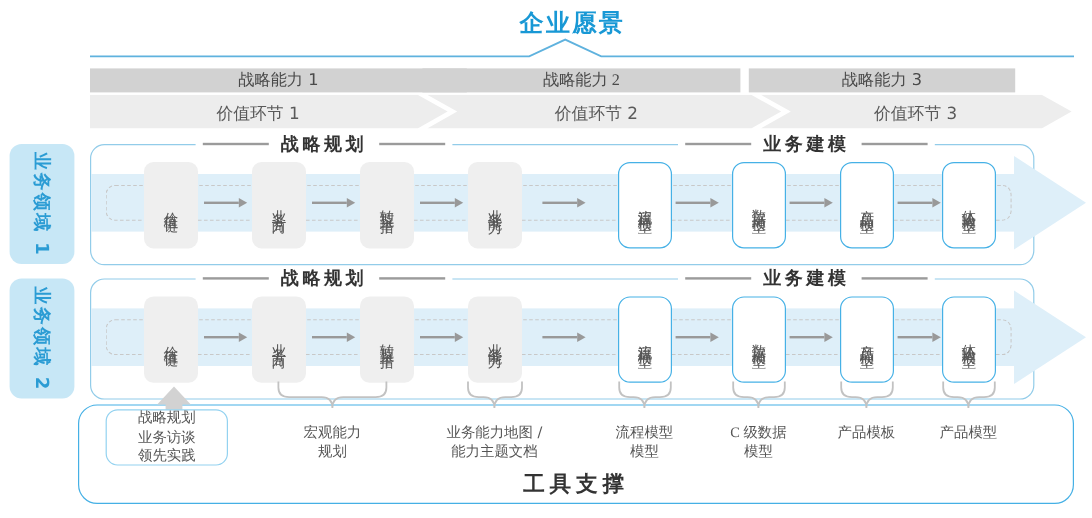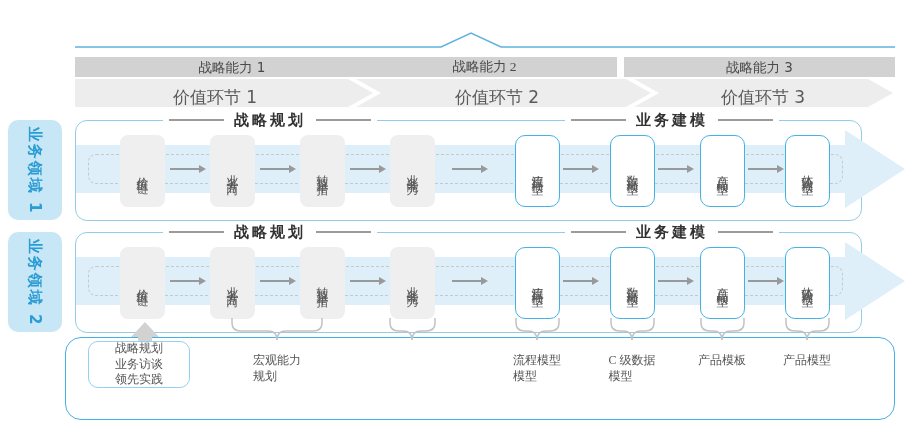--- a/index.html
+++ b/index.html
@@ -8,21 +8,21 @@
 
   
   .main-title{position:absolute;top:6px;left:22px;width:100%;display:flex;justify-content:center;
               gap:34px;color:#1898D5;font-weight:bold;font-size:20px;letter-spacing:2px;}
   .peak-svg{position:absolute;left:0;top:0;width:910px;height:55px;}
 
   
   .capbar{position:absolute;top:57px;height:20px;line-height:20px;background:#D2D2D2;
           text-align:center;font-size:13.5px;color:#4A4A4A;}
   .chev-svg{position:absolute;left:0;top:79px;width:910px;height:28px;}
-  .chevlabel{position:absolute;top:86px;transform:translateX(-50%);font-size:17px;color:#5A5A5A;white-space:nowrap;}
+  .chevlabel{position:absolute;top:86px;transform:translateX(-50%);font-size:14px;color:#5A5A5A;white-space:nowrap;}
 
   
   .domain-tab{position:absolute;left:8px;width:54px;height:100px;background:#C7E7F6;border-radius:10px;
               display:flex;align-items:center;justify-content:center;}
   .domain-tab span{transform:rotate(90deg);white-space:nowrap;color:#2B9CD4;font-weight:bold;
                    font-size:15px;letter-spacing:2px;}
 
   
   .flow-row{position:absolute;left:0;width:790px;height:101px;}
   .panel{position:absolute;left:75px;top:0;width:787px;height:101px;border:1.5px solid #92CCE9;
@@ -46,39 +46,40 @@
 
   
   .toolbox{position:absolute;left:65px;top:337px;width:830px;height:83px;border:1.5px solid #45B0E5;
            border-radius:16px;box-sizing:border-box;}
   .toollabel{position:absolute;left:65px;top:391px;width:830px;text-align:center;font-weight:bold;
              font-size:18px;color:#333;letter-spacing:4px;}
   .overlay-svg{position:absolute;left:0;top:0;width:910px;height:432px;pointer-events:none;}
   .practice{position:absolute;left:88px;top:341px;width:102px;height:47px;border:1.5px solid #93D2F0;
             border-radius:10px;background:#fff;display:flex;flex-direction:column;align-items:center;
             justify-content:center;font-size:12px;color:#555;line-height:1.28;box-sizing:border-box;}
-  .anno{position:absolute;top:352px;transform:translateX(-50%);font-size:12px;
+  .anno{position:absolute;top:352px;transform:translateX(-50%);text-align:center;font-size:12px;
         color:#555;line-height:1.35;white-space:nowrap;}
   .anno span{display:block;}
 </style>
 </head>
 <body>
 
 <div id="app">
 
   <div class="main-title">
+    <span>企业愿景</span>
   </div>
 
   <svg class="peak-svg">
     <path d="M75 47 L441 47 L471 33 L501 47 L895 47" fill="none" stroke="#5FB2DE" stroke-width="1.5"></path>
   </svg>
 
   <div class="capbar" style="left:75px;width:314px;">战略能力 1</div>
   <div class="capbar" style="left:352px;width:265px;font-family:Liberation Serif, serif;">战略能力 2</div>
-  <div class="capbar" style="left:624px;width:271px;text-align:center;">战略能力 3</div>
+  <div class="capbar" style="left:624px;width:222px;text-align:center;">战略能力 3</div>
 
   <svg class="chev-svg">
     <polygon points="75,0 348,0 373,14 348,28 75,28" fill="#EDEDED"></polygon>
     <polygon points="356,0 626,0 651,14 626,28 356,28 381,14" fill="#EDEDED"></polygon>
     <polygon points="634,0 868,0 893,14 868,28 634,28 659,14" fill="#EDEDED"></polygon>
   </svg>
   <div class="chevlabel" style="left:215px;">价值环节 1</div>
   <div class="chevlabel" style="left:497px;">价值环节 2</div>
   <div class="chevlabel" style="left:763px;">价值环节 3</div>
 
@@ -248,29 +249,34 @@
   <div class="practice">
     <span>战略规划</span>
     <span>业务访谈</span>
     <span>领先实践</span>
   </div>
 
   <div class="anno" style="left:277px;">
     <span>宏观能力</span>
     <span>规划</span>
   </div>
+  <div class="anno" style="left:412px;">
+    <span>业务能力地图 /</span>
+    <span>能力主题文档</span>
+  </div>
   <div class="anno" style="left:537px;">
     <span>流程模型</span>
     <span>模型</span>
   </div>
   <div class="anno" style="left:632px;font-family:Liberation Serif, serif;">
     <span>C 级数据</span>
     <span>模型</span>
   </div>
   <div class="anno" style="left:722px;">
     <span>产品模板</span>
   </div>
   <div class="anno" style="left:807px;">
     <span>产品模型</span>
   </div>
 
+  <div class="toollabel">工具支撑</div>
 
 </div>
 
 </body></html>

